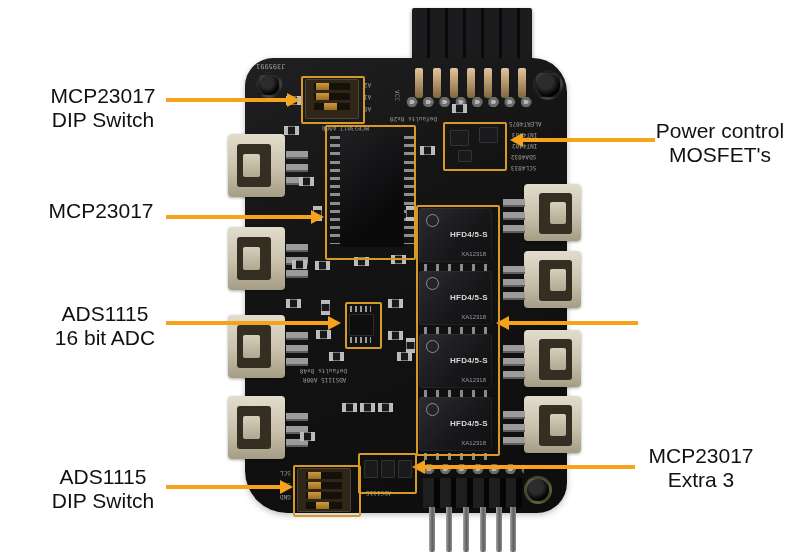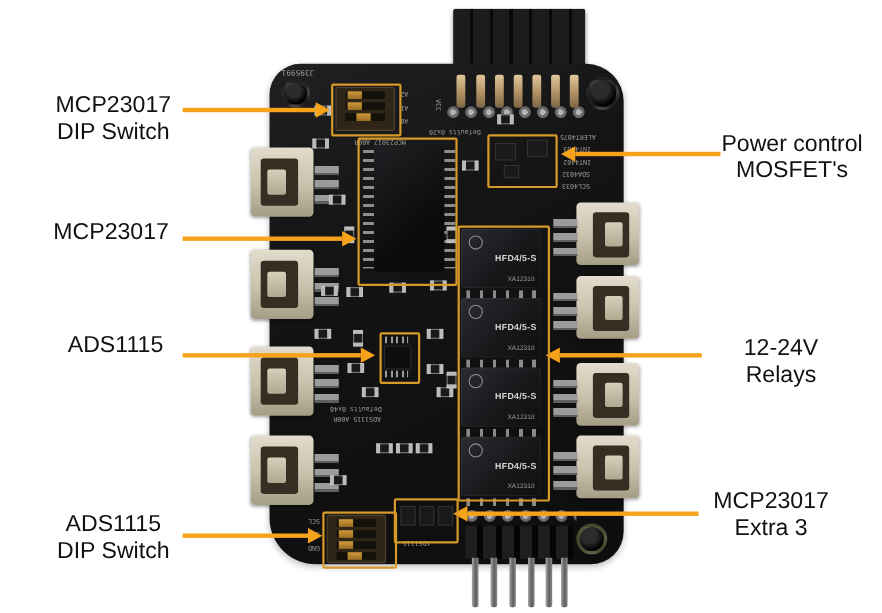--- a/index.html
+++ b/index.html
@@ -256,32 +256,29 @@
 
   <div class="ann" style="left:18px;top:84px;width:170px;">
     <div>MCP23017</div>
     <div>DIP Switch</div>
   </div>
   <div class="ann" style="left:8px;top:199px;width:186px;">
     <div>MCP23017</div>
   </div>
   <div class="ann" style="left:20px;top:302px;width:170px;">
     <div>ADS1115</div>
+    <div>16 bit ADC</div>
   </div>
   <div class="ann" style="left:18px;top:465px;width:170px;">
     <div>ADS1115</div>
     <div>DIP Switch</div>
   </div>
   <div class="ann" style="left:640px;top:119px;width:160px;">
     <div>Power control</div>
     <div>MOSFET's</div>
-  </div>
-  <div class="ann" style="left:640px;top:305px;width:140px;">
-    <div>12-24V</div>
-    <div>Relays</div>
   </div>
   <div class="ann" style="left:602px;top:444px;width:198px;">
     <div>MCP23017</div>
     <div>Extra 3</div>
   </div>
 
   <div class="arr r" style="left:166px;top:98px;width:121px;"></div>
   <div class="arr r" style="left:166px;top:215px;width:145px;"></div>
   <div class="arr r" style="left:166px;top:321px;width:162px;"></div>
   <div class="arr r" style="left:166px;top:485px;width:114px;"></div>

